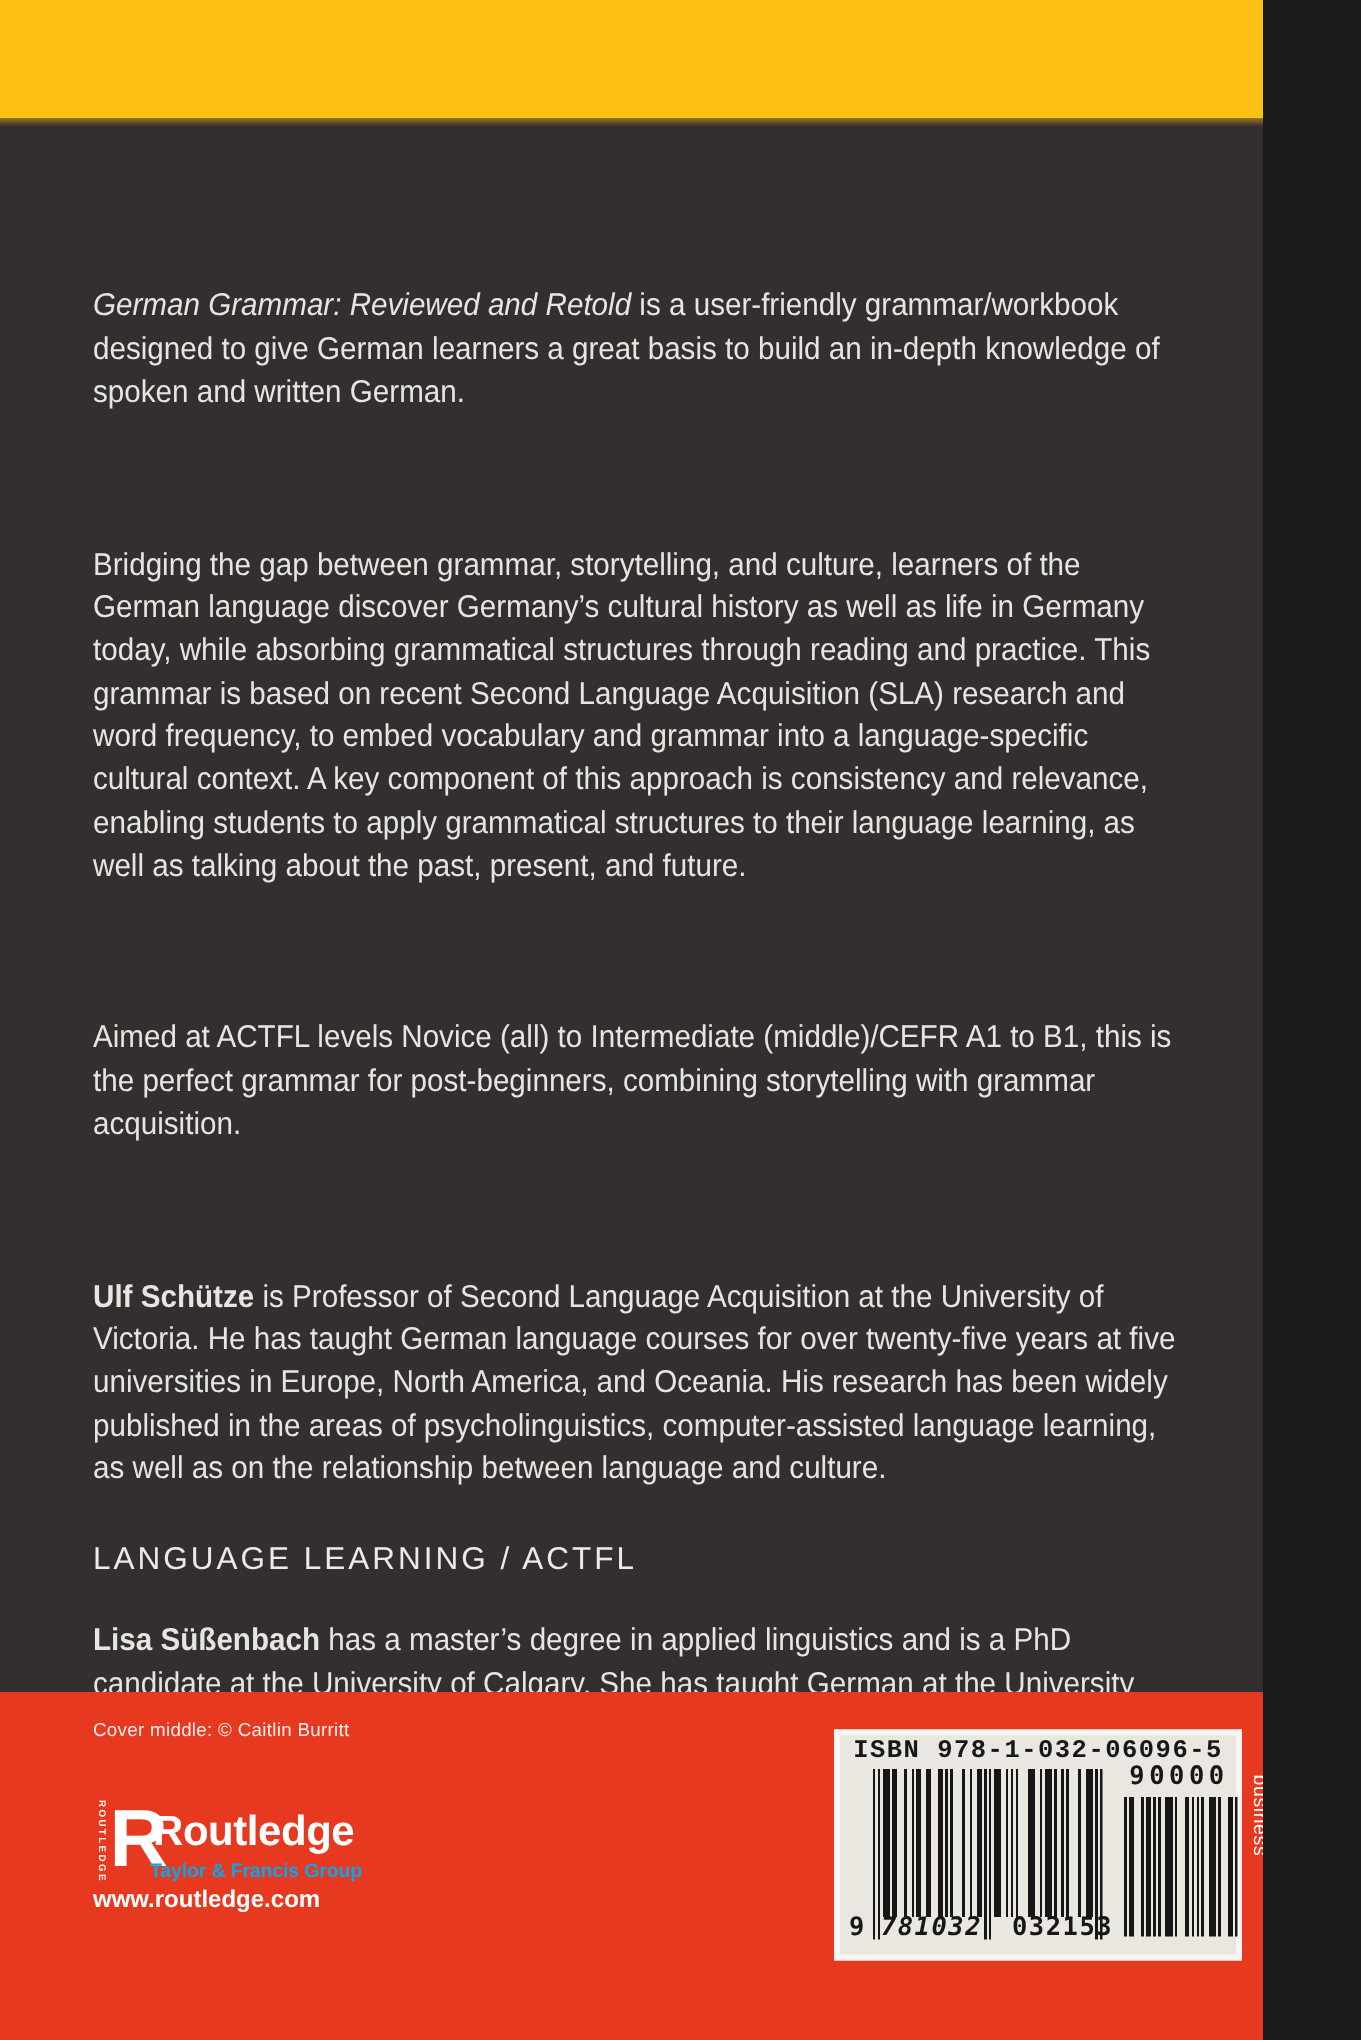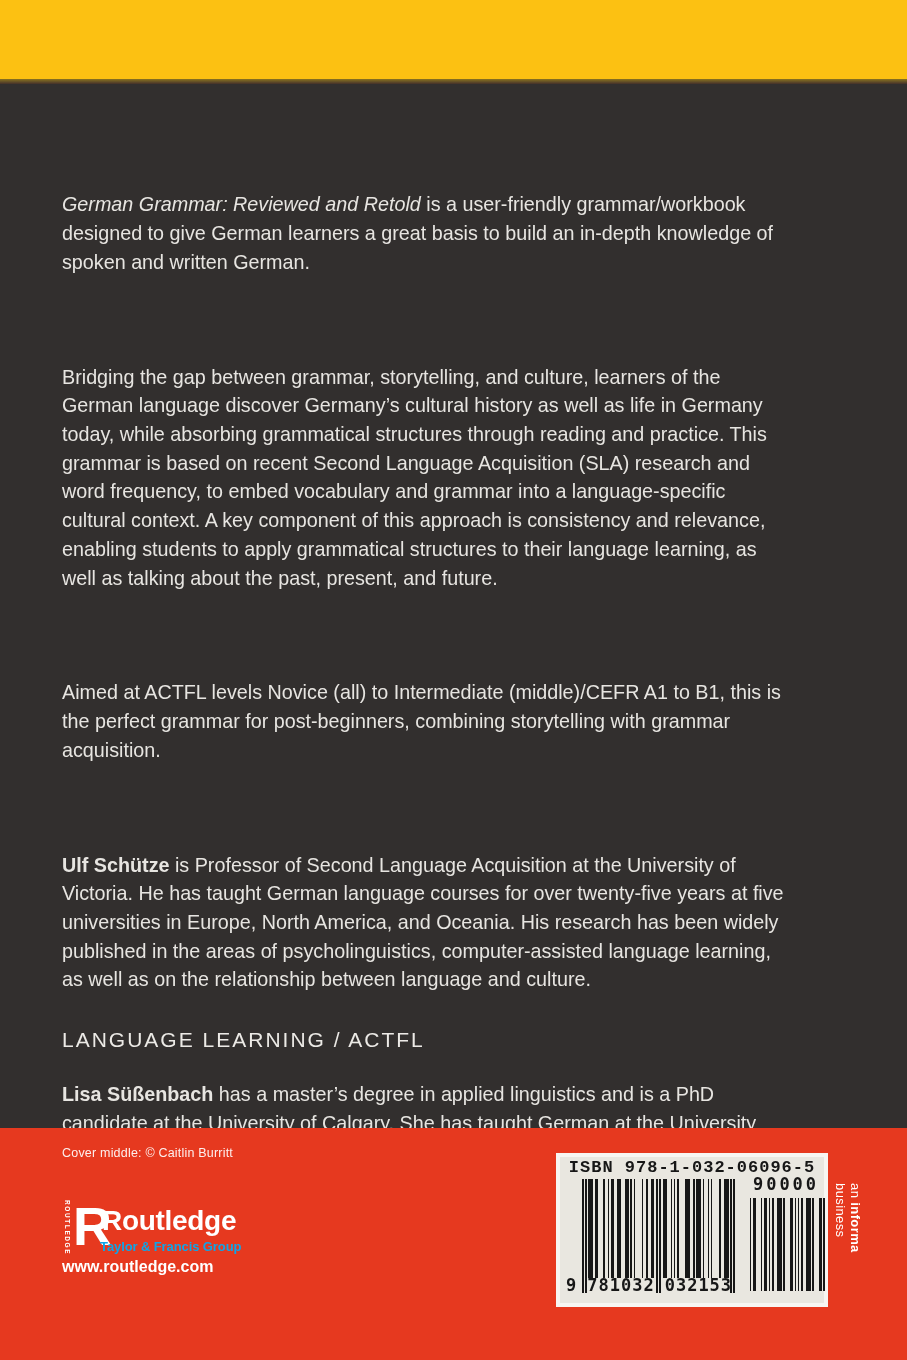--- a/index.html
+++ b/index.html
@@ -1,18 +1,18 @@
 <!DOCTYPE html>
 <html style="--top-band: #fcc112; --background: #322f2e; --footer-band: #e6391f; --body-text: #e7e5e1; --ebook-note-text: #f49d2e; --barcode-bg: #e9e7e0; --barcode-border: #f7f6f2; --barcode-ink: #171717;"><head>
 <meta charset="utf-8">
 <style>
   html,body{margin:0;padding:0;background:#1a1a1a;}
   *{box-sizing:border-box;}
   .page{
-    position:relative;width:907px;height:1360px;overflow:hidden;
+    position:relative;width:842px;height:1360px;overflow:hidden;
     background:var(--background,#322f2e);
     font-family:"Liberation Sans","DejaVu Sans",sans-serif;
   }
   
   .band-top{position:absolute;left:0;top:0;width:100%;height:79px;background:var(--top-band,#fcc112);}
   .band-top-edge{position:absolute;left:0;top:79px;width:100%;height:5px;
     background:linear-gradient(to bottom,#8a7420,#44302a);}
   
   .body-copy{
     position:absolute;left:62px;top:133px;width:845px;
@@ -47,21 +47,21 @@
     background:var(--barcode-bg,#e9e7e0);border:4px solid var(--barcode-border,#f7f6f2);
     font-family:"DejaVu Sans Mono","Liberation Mono",monospace;color:var(--barcode-ink,#171717);
   }
   .isbn-label{position:absolute;left:0;top:1px;width:100%;text-align:center;
     font-size:17px;font-weight:bold;letter-spacing:1px;font-family:Liberation Mono, monospace;}
   .main-bars{position:absolute;left:22px;top:22px;width:153px;height:114px;}
   .main-bars svg,.addon-bars svg{display:block;width:100%;height:100%;}
   .barcode-digits{position:absolute;left:6px;top:118px;width:176px;display:flex;
     font-size:17px;font-weight:bold;letter-spacing:1px;}
   .barcode-digits .d1{margin-right:10px;}
-  .barcode-digits .d2{margin-right:10px;}
+  .barcode-digits .d2{margin-right:20px;font-style:italic;}
   .addon-label{position:absolute;left:186px;top:17px;width:80px;text-align:center;
     font-size:17px;font-weight:bold;letter-spacing:3px;}
   .addon-bars{position:absolute;left:188px;top:41px;width:77px;height:93px;}
   
   .informa{
     position:absolute;left:833px;top:1183px;height:120px;
     writing-mode:vertical-rl;font-size:13px;color:#fff;letter-spacing:.4px;
   }
   .informa .brand{font-weight:bold;}
 </style>

